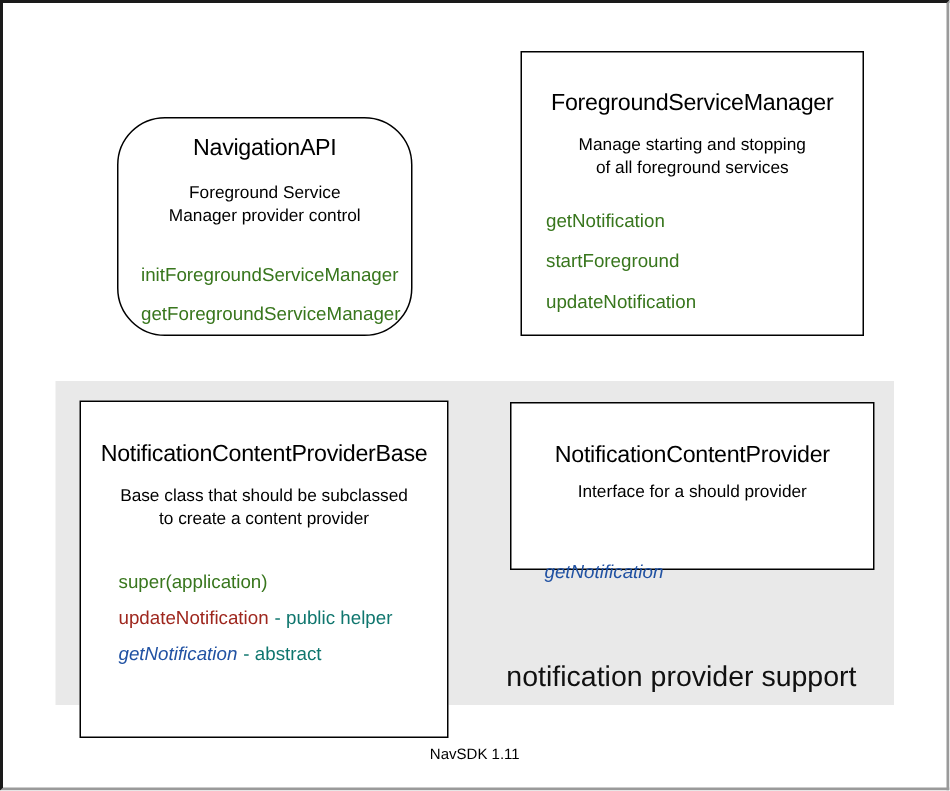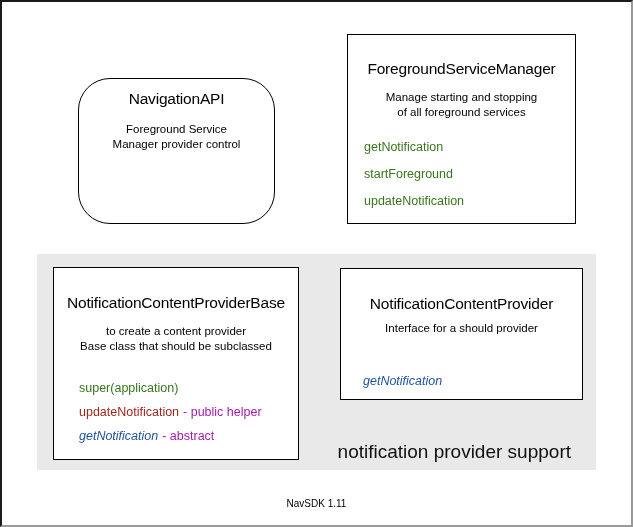--- a/index.html
+++ b/index.html
@@ -54,45 +54,45 @@
   }
   .methods { position: absolute; }
   .method {
     font-size: 12.5px;
     line-height: 16px;
     white-space: nowrap;
   }
   .m-green { color: #38761d; }
   .m-red   { color: #9e261d; }
   .m-blue  { color: #2152a3; font-style: italic; }
-  .m-note  { color: #a21caf; margin-left: 4px; }
+  .m-note  { color: #0f766e; margin-left: 4px; }
 
   
   #box-nav-api { left: 76px; top: 76px; width: 197px; height: 146px; border-radius: 32px; }
   #box-nav-api .box-title { top: 11px; }
   #box-nav-api .box-desc  { top: 43px; }
   #box-nav-api .methods   { top: 96px; left: 15px; }
   #box-nav-api .method    { margin-bottom: 10px; }
 
   
   #box-fsm { left: 345px; top: 32px; width: 229px; height: 190px; }
   #box-fsm .box-title { top: 25px; }
   #box-fsm .box-desc  { top: 55px; }
   #box-fsm .methods   { top: 104px; left: 16px; }
   #box-fsm .method    { margin-bottom: 11px; }
 
   
-  #box-ncpb { left: 51px; top: 265px; width: 246px; height: 193px; }
+  #box-ncpb { left: 51px; top: 265px; width: 246px; height: 225px; }
   #box-ncpb .box-title { top: 26px; }
   #box-ncpb .box-desc  { top: 56px; }
   #box-ncpb .methods   { top: 112px; left: 25px; }
   #box-ncpb .method    { margin-bottom: 8px; }
 
   
-  #box-ncp { left: 338px; top: 266px; width: 243px; height: 132px; }
+  #box-ncp { left: 338px; top: 266px; width: 243px; height: 112px; }
   #box-ncp .box-title { top: 26px; }
   #box-ncp .box-desc  { top: 52px; }
   #box-ncp .methods   { top: 104px; left: 22px; }
 
   #caption {
     position: absolute;
     left: 0; right: 0;
     top: 496px;
     text-align: center;
     font-size: 10px;
@@ -107,40 +107,44 @@
   <div id="gray-region">
     <div class="region-label">notification provider support</div>
   </div>
 
   <div class="box" id="box-nav-api">
     <div class="box-title">NavigationAPI</div>
     <div class="box-desc">
       <div>Foreground Service</div>
       <div>Manager provider control</div>
     </div>
+    <div class="methods">
+      <div class="method m-green">initForegroundServiceManager</div>
+      <div class="method m-green">getForegroundServiceManager</div>
+    </div>
   </div>
 
   <div class="box" id="box-fsm">
     <div class="box-title">ForegroundServiceManager</div>
     <div class="box-desc">
       <div>Manage starting and stopping</div>
       <div>of all foreground services</div>
     </div>
     <div class="methods">
       <div class="method m-green">getNotification</div>
       <div class="method m-green">startForeground</div>
       <div class="method m-green">updateNotification</div>
     </div>
   </div>
 
   <div class="box" id="box-ncpb">
     <div class="box-title">NotificationContentProviderBase</div>
     <div class="box-desc">
+      <div>Base class that should be subclassed</div>
       <div>to create a content provider</div>
-      <div>Base class that should be subclassed</div>
     </div>
     <div class="methods">
       <div class="method"><span class="m-green">super(application)</span></div>
       <div class="method"><span class="m-red">updateNotification</span><span class="m-note">- public helper</span></div>
       <div class="method"><span class="m-blue">getNotification</span><span class="m-note">- abstract</span></div>
     </div>
   </div>
 
   <div class="box" id="box-ncp">
     <div class="box-title">NotificationContentProvider</div>

